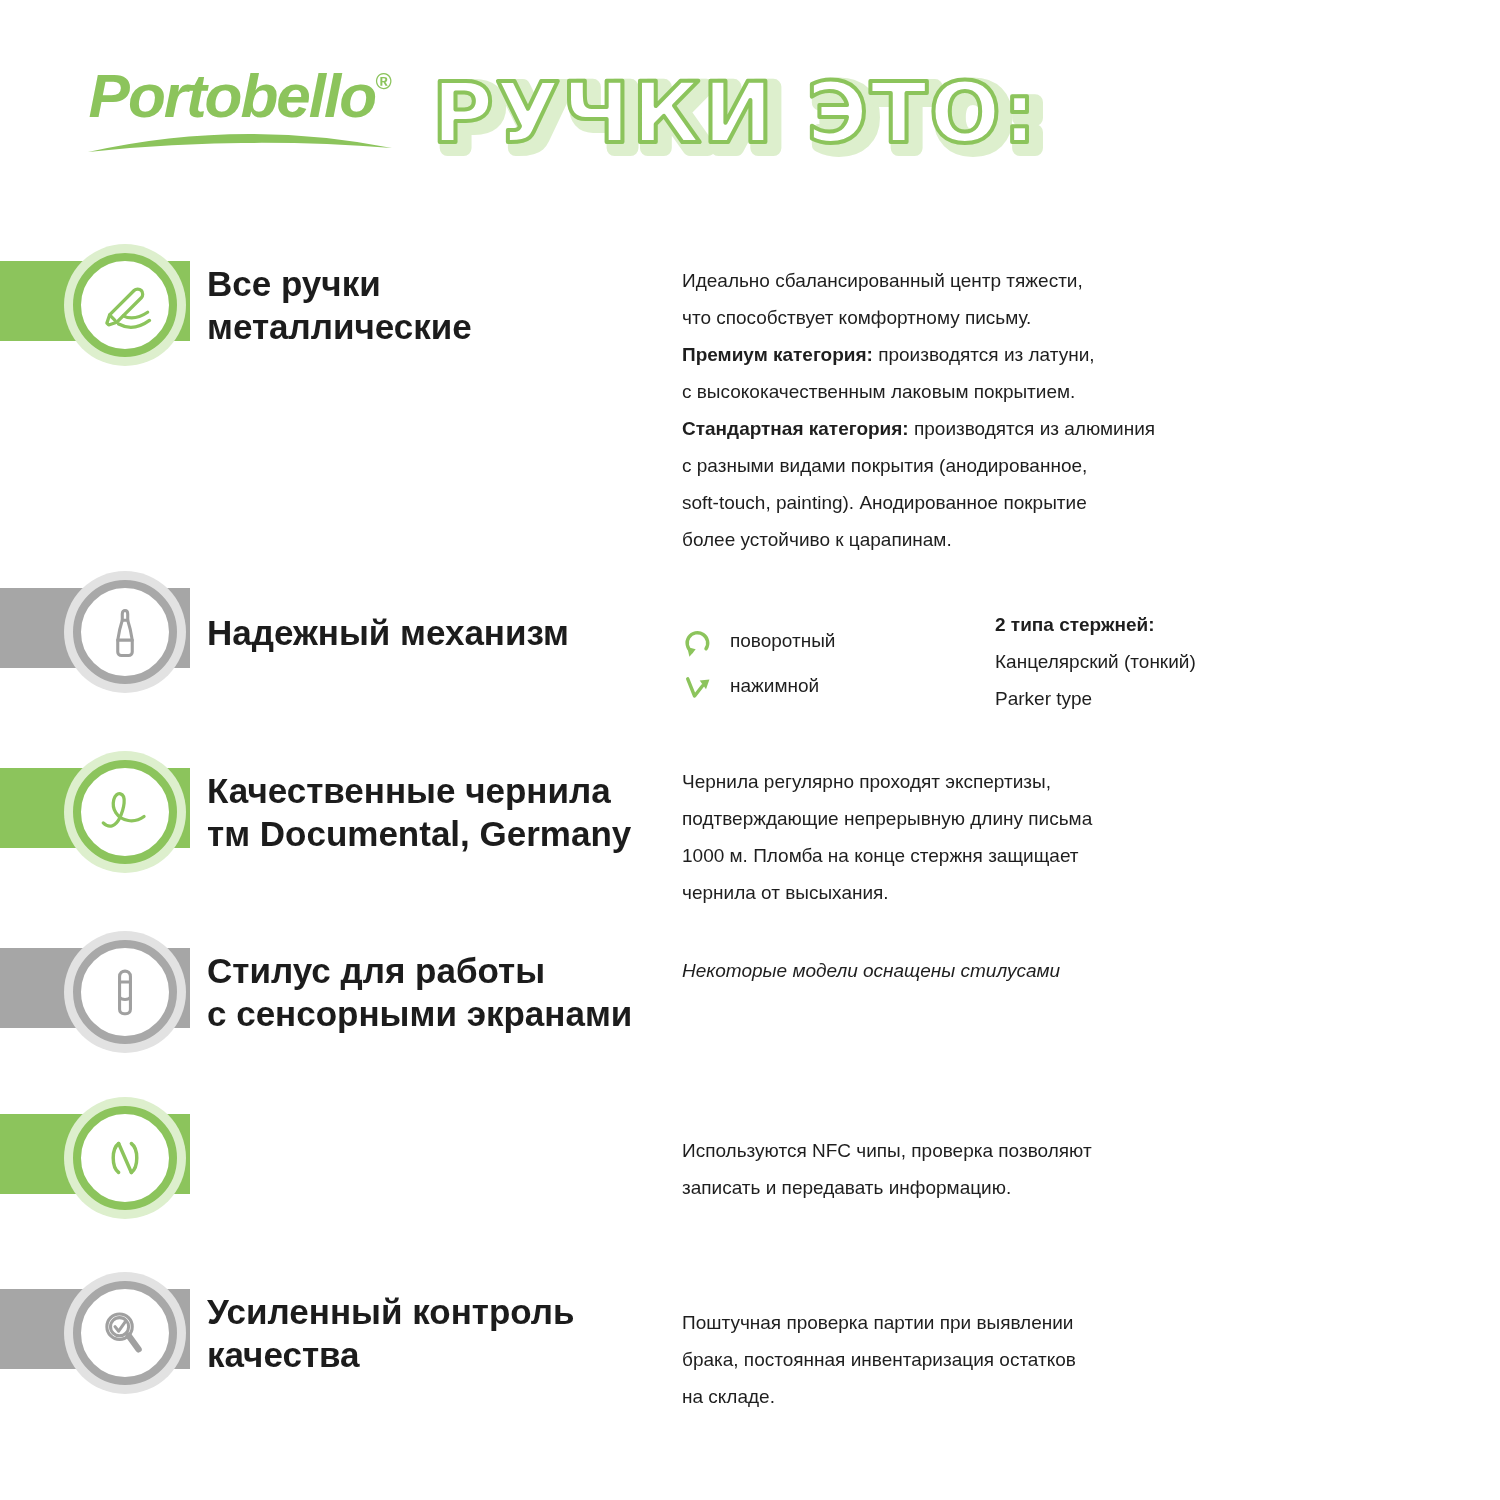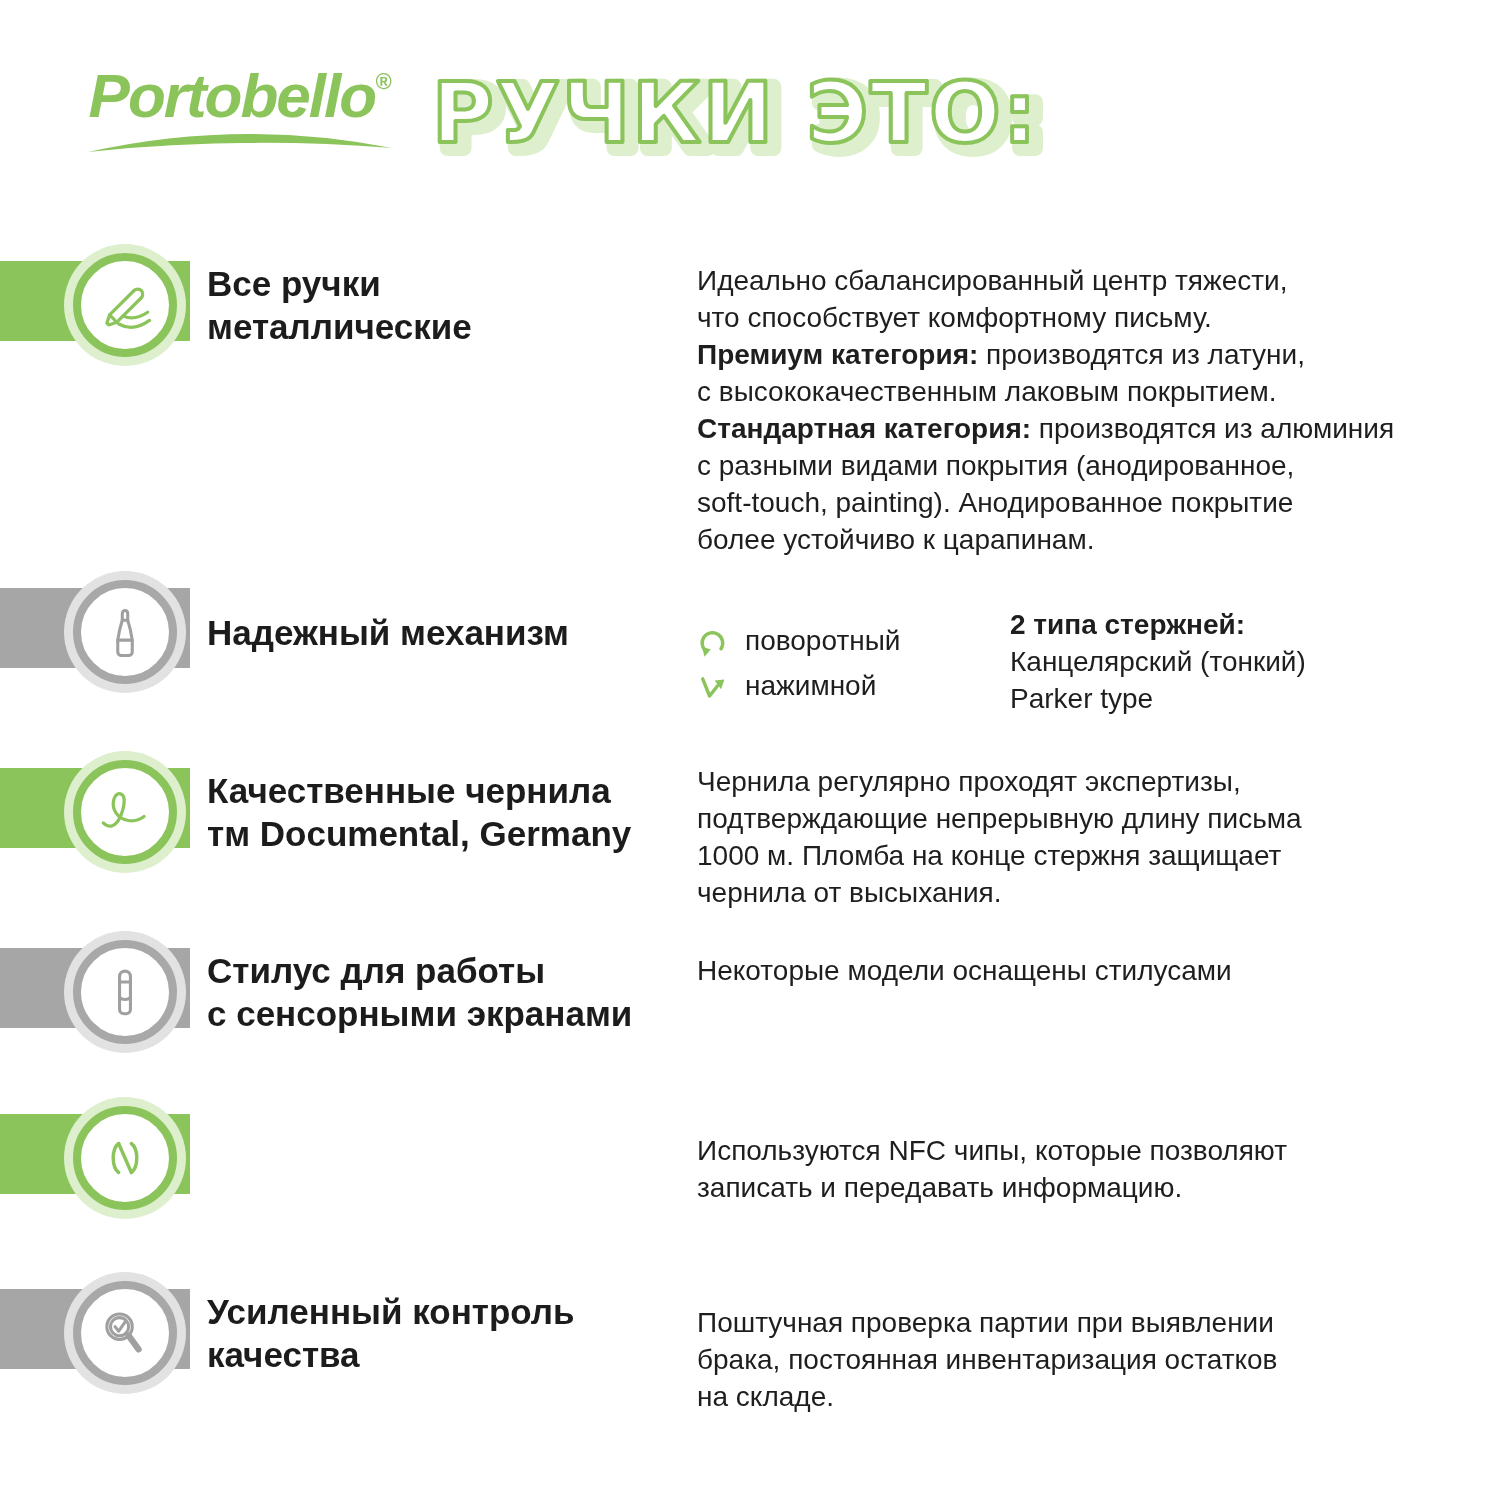--- a/index.html
+++ b/index.html
@@ -23,21 +23,21 @@
   .row-bar.green{background:#8CC45C;} .row-bar.gray{background:#A6A6A6;}
   .row-halo{position:absolute;left:64px;top:1px;width:122px;height:122px;border-radius:50%;z-index:2;}
   .row-halo.green{background:#DDEFCD;} .row-halo.gray{background:#E2E2E2;}
   .row-circle{position:absolute;left:73px;top:10px;width:88px;height:88px;border-radius:50%;
               background:#ffffff;z-index:3;display:flex;align-items:center;justify-content:center;}
   .row-circle.green{border:8px solid #8CC45C;} .row-circle.gray{border:8px solid #A8A8A8;}
 
   .row-heading{position:absolute;left:207px;top:0;height:124px;display:flex;flex-direction:column;
                justify-content:center;font-weight:bold;font-size:35px;line-height:43px;color:#1c1c1c;
                white-space:nowrap;z-index:4;}
-  .row-content{position:absolute;left:697px;width:800px;font-size:28px;line-height:37px;color:#1e1e1e;z-index:4;}
+  .row-content{position:absolute;left:682px;width:800px;font-size:19px;line-height:37px;color:#1e1e1e;z-index:4;}
   .row-content .line{white-space:nowrap;}
   .row-content b{font-weight:bold;}
 
   
   .mech-col{position:absolute;left:0;top:8px;}
   .mech-item{display:flex;align-items:flex-end;height:45px;}
   .mech-item svg{margin-right:16px;flex:0 0 auto;}
   .refill-col{position:absolute;left:313px;top:0;}
   .refill-title{font-weight:bold;}
 
@@ -154,37 +154,37 @@
       <svg width="58" height="58" viewBox="0 0 64 64" class="icon-stroke" stroke="#A0A0A0" stroke-width="3.4">
         <path d="M26 15 C26 7 38 7 38 15 L38 51 C38 54 36 56 33 56 L31 56 C28 56 26 54 26 51 Z"></path>
         <path d="M26 21 L38 21"></path>
         <path d="M26 38 C28 41 36 41 38 38"></path>
       </svg>
     </div>
     <div class="row-heading">
         <div class="line">Стилус для работы</div>
         <div class="line">с сенсорными экранами</div>
       </div>
-    <div class="row-content" style="top:22px;">
+    <div class="row-content" style="top:22px;font-style:italic;">
         <div class="line"><span>Некоторые модели оснащены стилусами</span></div>
       </div>
   </div>
 
   <div class="feature-row" style="top:1096px;">
     <div class="row-bar green"></div>
     <div class="row-halo green"></div>
     <div class="row-circle green">
       <svg width="58" height="58" viewBox="0 0 64 64" class="icon-stroke" stroke="#8CC45C" stroke-width="3.8">
         <path d="M25 16 C17 22 17 42 25 48"></path>
         <path d="M39 48 C47 42 47 22 39 16"></path>
         <path d="M25 16 L39 48"></path>
       </svg>
     </div>
     <div class="row-content" style="top:36px;">
-        <div class="line"><span>Используются NFC чипы, которые позволяют</span></div>
+        <div class="line"><span>Используются NFC чипы, проверка позволяют</span></div>
         <div class="line"><span>записать и передавать информацию.</span></div>
       </div>
   </div>
 
   <div class="feature-row" style="top:1271px;">
     <div class="row-bar gray"></div>
     <div class="row-halo gray"></div>
     <div class="row-circle gray">
       <svg width="58" height="58" viewBox="0 0 64 64" class="icon-stroke" stroke="#A0A0A0" stroke-width="3.4">
         <circle cx="26" cy="25" r="14"></circle>

